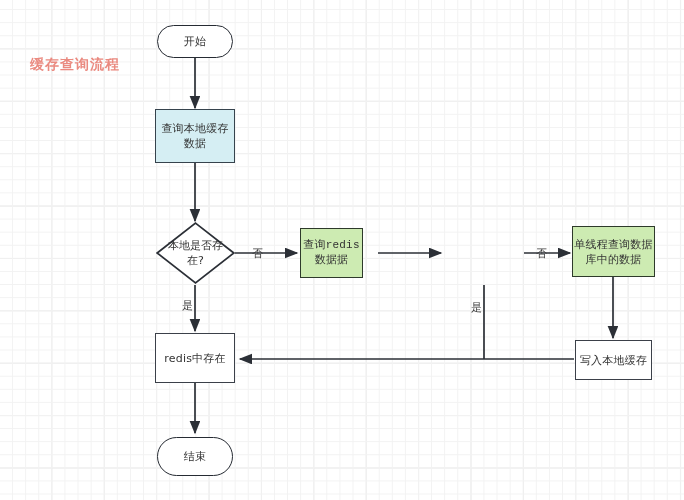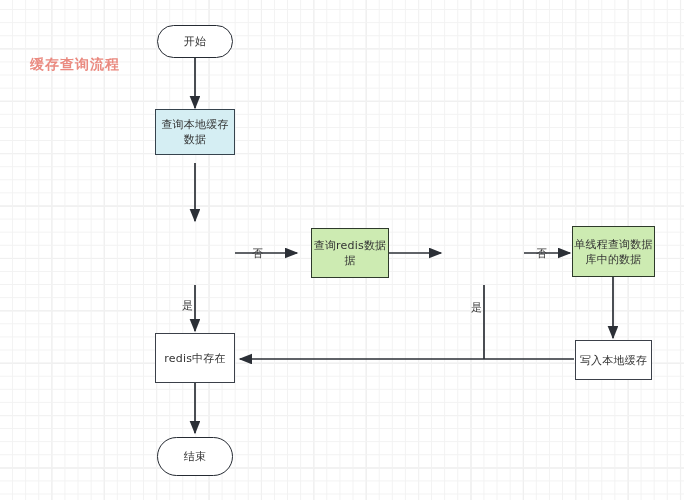--- a/index.html
+++ b/index.html
@@ -139,26 +139,32 @@
 
     <path d="M195,383 L195,433" stroke="#2b2f36" stroke-width="1.7" fill="none" marker-end="url(#arrow)"></path>
   </svg>
 
   <div class="title" style="left:30px; top:36px;">缓存查询流程</div>
 
   <div class="node terminator" style="left:157px; top:25px; width:76px; height:33px;">
     <span>开始</span>
   </div>
 
-  <div class="node process blue" style="left:155px; top:109px; width:80px; height:46px;">
+  <div class="node process blue" style="left:155px; top:109px; width:80px; height:54px;">
     <span>查询本地缓存数据</span>
   </div>
 
+  <div class="diamond-wrap" style="left:156px; top:222px; width:79px; height:62px;">
+    <svg width="79" height="62" viewBox="0 0 79 62">
+      <polygon points="39.5,1.2 77.8,31 39.5,60.8 1.2,31" fill="#ffffff" stroke="#2b2f36" stroke-width="1.7"></polygon>
+    </svg>
+    <div class="diamond-label">本地是否存在?</div>
+  </div>
 
-  <div class="node process green" style="left:311px; top:228px; width:78px; height:50px;">
+  <div class="node process green" style="left:300px; top:228px; width:63px; height:50px;font-family:Liberation Mono, monospace;">
     <span>查询redis数据据</span>
   </div>
 
 
   <div class="node process green" style="left:572px; top:226px; width:83px; height:51px;">
     <span>单线程查询数据库中的数据</span>
   </div>
 
   <div class="node process" style="left:575px; top:340px; width:77px; height:40px;">
     <span>写入本地缓存</span>

